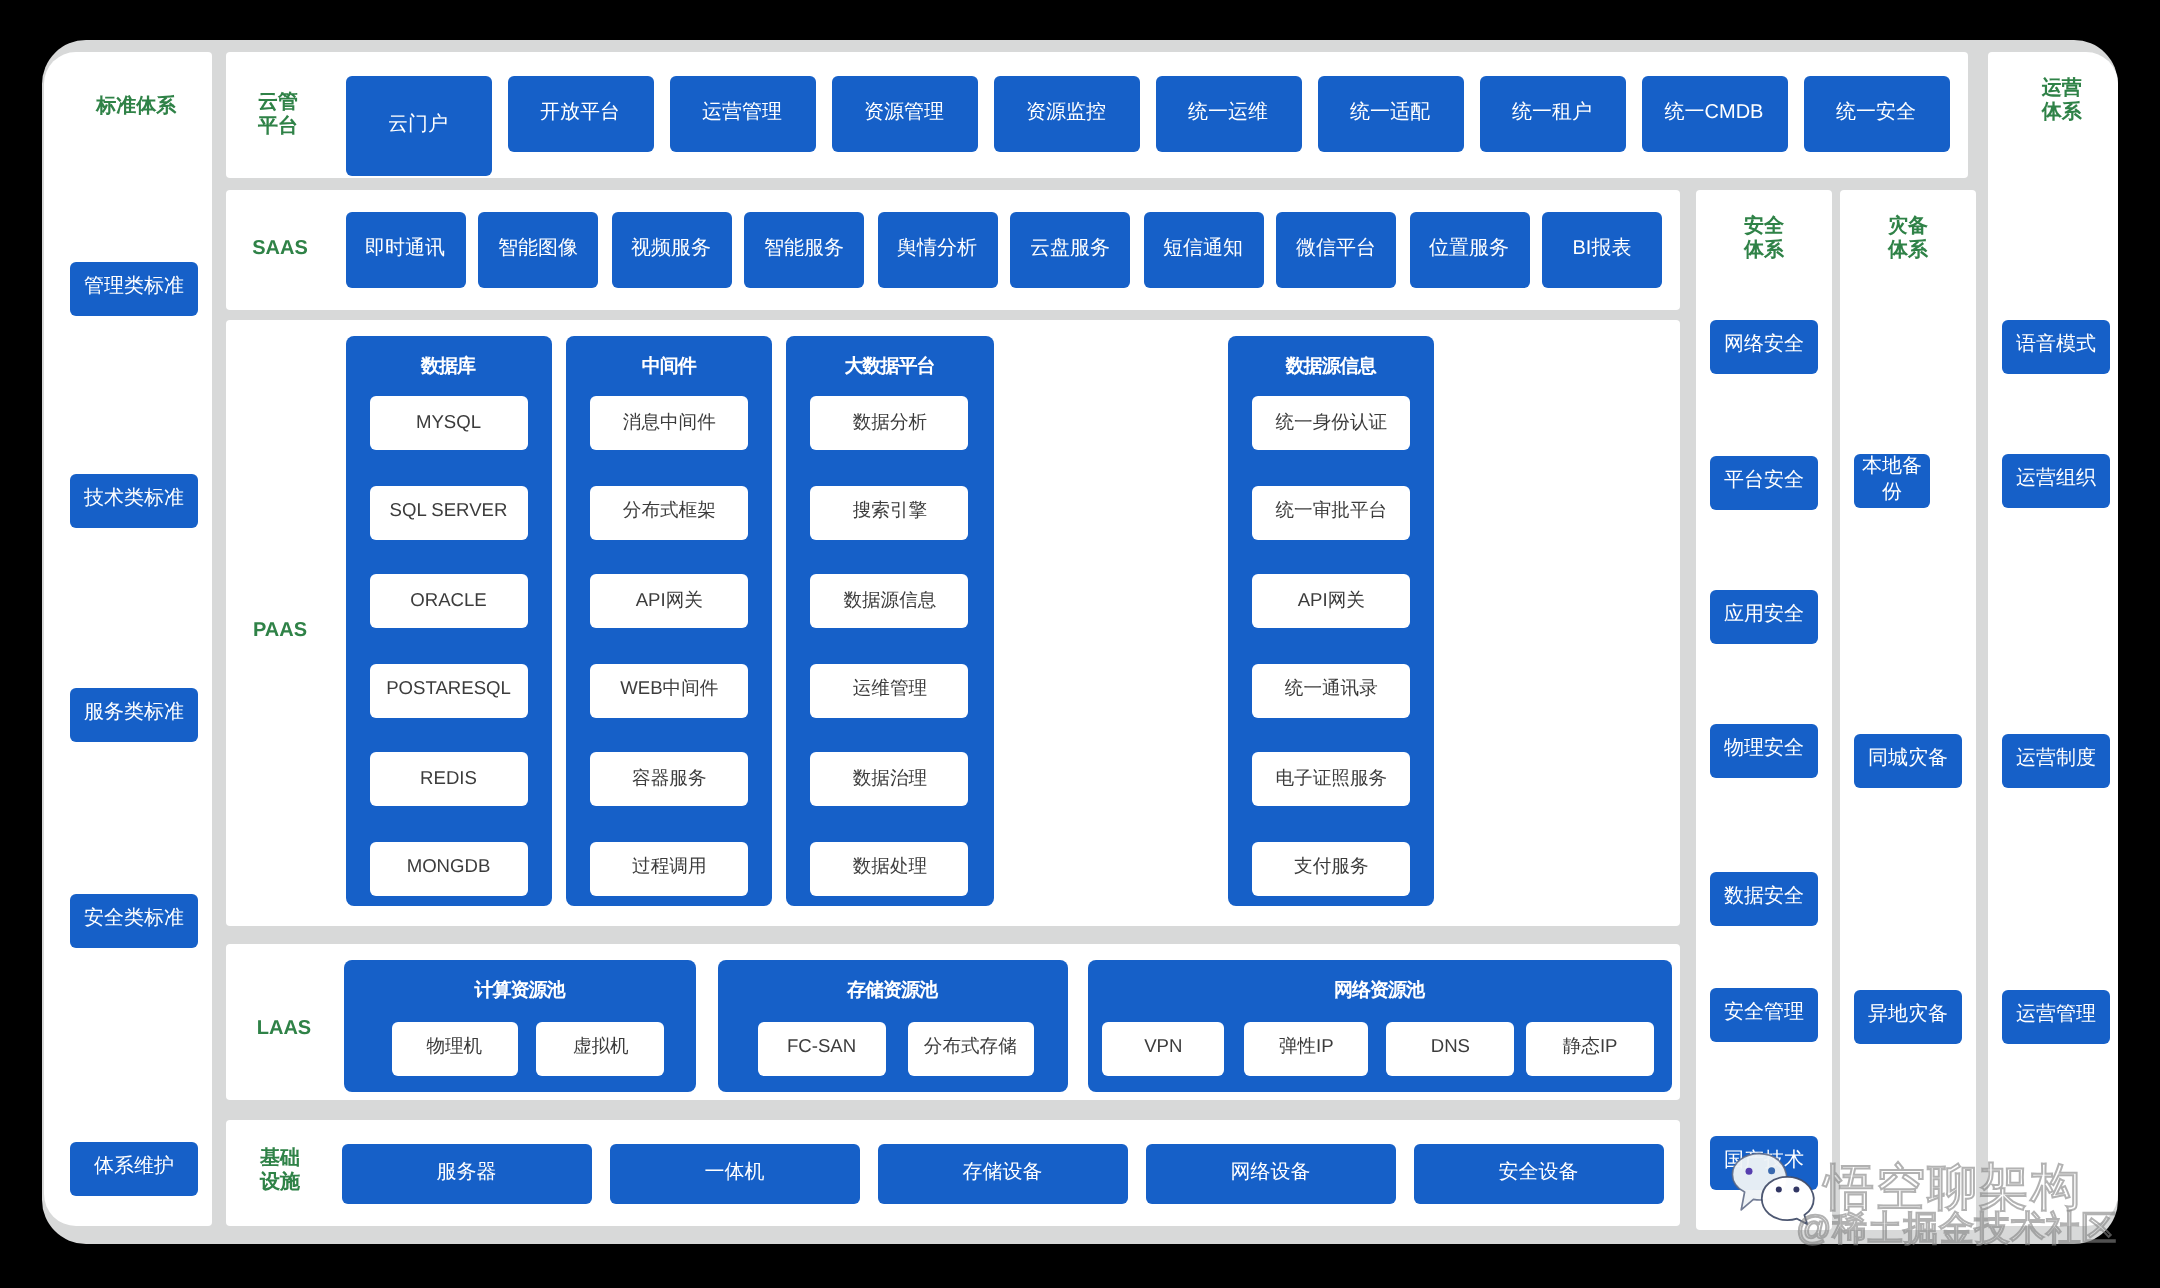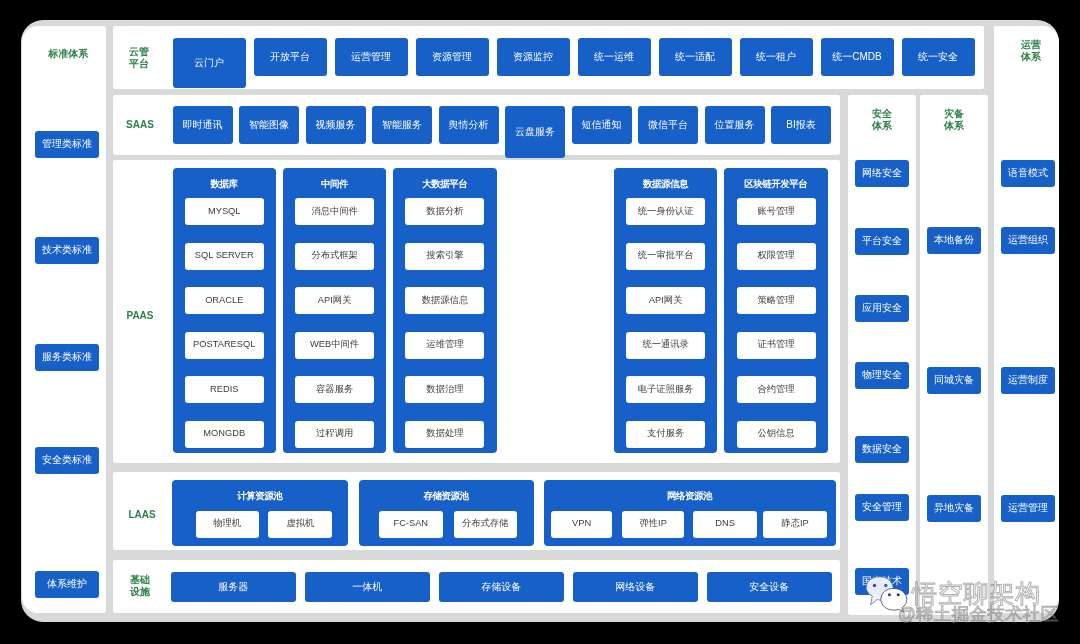--- a/index.html
+++ b/index.html
@@ -72,21 +72,21 @@
   <div class="blue" style="left:820.5px;top:38px;width:73px;height:38px">统一CMDB</div>
   <div class="blue" style="left:901.5px;top:38px;width:73px;height:38px">统一安全</div>
 
   <div class="card" style="left:113px;top:95px;width:727px;height:60px"></div>
   <div class="glabel" style="left:115px;top:117px;width:50px;height:16px">SAAS</div>
   <div class="blue" style="left:172.5px;top:106px;width:60px;height:38px">即时通讯</div>
   <div class="blue" style="left:239.0px;top:106px;width:60px;height:38px">智能图像</div>
   <div class="blue" style="left:305.5px;top:106px;width:60px;height:38px">视频服务</div>
   <div class="blue" style="left:372.0px;top:106px;width:60px;height:38px">智能服务</div>
   <div class="blue" style="left:438.5px;top:106px;width:60px;height:38px">舆情分析</div>
-  <div class="blue" style="left:505.0px;top:106px;width:60px;height:52px">云盘服务</div>
+  <div class="blue" style="left:505.0px;top:106px;width:60px;height:38px">云盘服务</div>
   <div class="blue" style="left:571.5px;top:106px;width:60px;height:38px">短信通知</div>
   <div class="blue" style="left:638.0px;top:106px;width:60px;height:38px">微信平台</div>
   <div class="blue" style="left:704.5px;top:106px;width:60px;height:38px">位置服务</div>
   <div class="blue" style="left:771.0px;top:106px;width:60px;height:38px">BI报表</div>
 
   <div class="card" style="left:113px;top:160px;width:727px;height:303px"></div>
   <div class="glabel" style="left:115px;top:308px;width:50px;height:16px">PAAS</div>
 
   <div class="card" style="left:113px;top:471.5px;width:727px;height:78.3px"></div>
   <div class="glabel" style="left:117px;top:507px;width:50px;height:16px">LAAS</div>
@@ -128,29 +128,20 @@
     <div class="wbox" style="left:12.25px;top:252.5px;width:79px;height:27px">数据处理</div>
   </div>
   <div class="blue colbox" style="left:613.9px;top:168px;width:103.5px;height:285px">
     <div class="coltitle" style="top:9px;height:13px">数据源信息</div>
     <div class="wbox" style="left:12.25px;top:30.0px;width:79px;height:27px">统一身份认证</div>
     <div class="wbox" style="left:12.25px;top:74.5px;width:79px;height:27px">统一审批平台</div>
     <div class="wbox" style="left:12.25px;top:119.0px;width:79px;height:27px">API网关</div>
     <div class="wbox" style="left:12.25px;top:163.5px;width:79px;height:27px">统一通讯录</div>
     <div class="wbox" style="left:12.25px;top:208.0px;width:79px;height:27px">电子证照服务</div>
     <div class="wbox" style="left:12.25px;top:252.5px;width:79px;height:27px">支付服务</div>
-  </div>
-  <div class="blue colbox" style="left:724.3px;top:168px;width:103.5px;height:285px">
-    <div class="coltitle" style="top:9px;height:13px">区块链开发平台</div>
-    <div class="wbox" style="left:12.25px;top:30.0px;width:79px;height:27px">账号管理</div>
-    <div class="wbox" style="left:12.25px;top:74.5px;width:79px;height:27px">权限管理</div>
-    <div class="wbox" style="left:12.25px;top:119.0px;width:79px;height:27px">策略管理</div>
-    <div class="wbox" style="left:12.25px;top:163.5px;width:79px;height:27px">证书管理</div>
-    <div class="wbox" style="left:12.25px;top:208.0px;width:79px;height:27px">合约管理</div>
-    <div class="wbox" style="left:12.25px;top:252.5px;width:79px;height:27px">公钥信息</div>
   </div>
 
   <div class="blue colbox" style="left:172.0px;top:480px;width:176.0px;height:66px">
     <div class="coltitle" style="top:9px;height:13px">计算资源池</div>
     <div class="wbox" style="left:23.6px;top:30.5px;width:63.1px;height:27px">物理机</div>
     <div class="wbox" style="left:96.4px;top:30.5px;width:64.0px;height:27px">虚拟机</div>
   </div>
   <div class="blue colbox" style="left:358.5px;top:480px;width:175.5px;height:66px">
     <div class="coltitle" style="top:9px;height:13px">存储资源池</div>
     <div class="wbox" style="left:20.2px;top:30.5px;width:64.2px;height:27px">FC-SAN</div>
@@ -171,21 +162,21 @@
   <div class="blue" style="left:855px;top:228px;width:54px;height:27px">平台安全</div>
   <div class="blue" style="left:855px;top:295px;width:54px;height:27px">应用安全</div>
   <div class="blue" style="left:855px;top:362px;width:54px;height:27px">物理安全</div>
   <div class="blue" style="left:855px;top:436px;width:54px;height:27px">数据安全</div>
   <div class="blue" style="left:855px;top:494px;width:54px;height:27px">安全管理</div>
   <div class="blue" style="left:855px;top:568px;width:54px;height:27px">国产技术</div>
 
   <div class="card" style="left:920px;top:95px;width:68px;height:520px"></div>
   <div class="glabel" style="left:920px;top:105px;width:68px;height:30px">灾备
 体系</div>
-  <div class="blue" style="left:927px;top:227px;width:54px;height:27px">本地备份</div>
+  <div class="blue" style="left:927px;top:227px;width:38px;height:27px">本地备份</div>
   <div class="blue" style="left:927px;top:367px;width:54px;height:27px">同城灾备</div>
   <div class="blue" style="left:927px;top:495px;width:54px;height:27px">异地灾备</div>
 
   <div class="card" style="left:994.3px;top:26px;width:64.8px;height:587px;border-radius:2px 16px 16px 2px"></div>
   <div class="glabel" style="left:998.5px;top:36px;width:64.8px;height:30px">运营
 体系</div>
   <div class="blue" style="left:1001px;top:160px;width:54px;height:27px">语音模式</div>
   <div class="blue" style="left:1001px;top:227px;width:54px;height:27px">运营组织</div>
   <div class="blue" style="left:1001px;top:367px;width:54px;height:27px">运营制度</div>
   <div class="blue" style="left:1001px;top:495px;width:54px;height:27px">运营管理</div>

